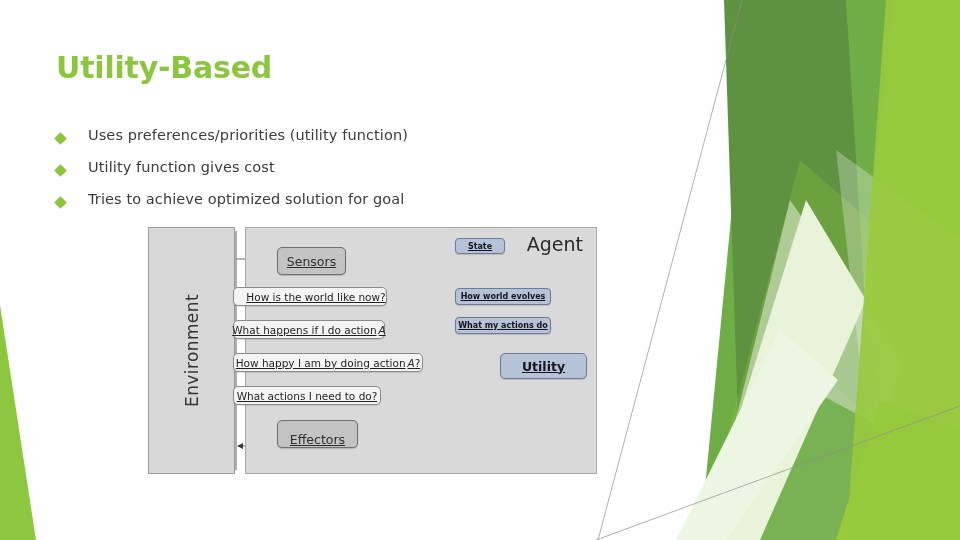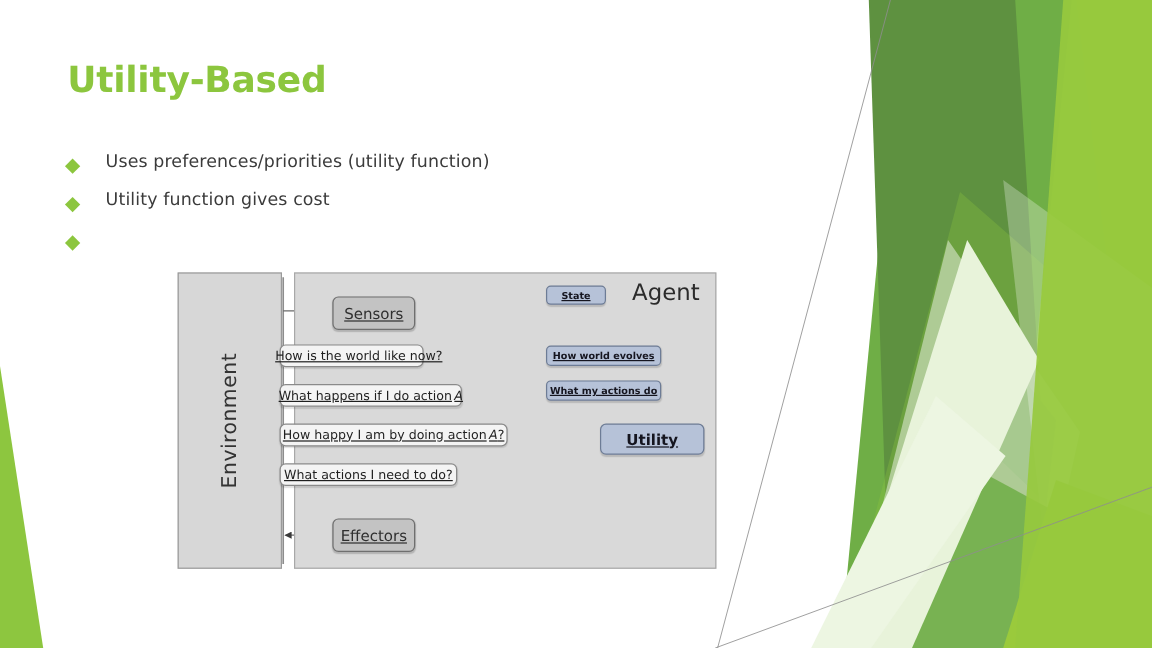--- a/index.html
+++ b/index.html
@@ -213,20 +213,21 @@
       <span class="bullet-text">Uses preferences/priorities (utility function)</span>
     </div>
 
     <div class="bullet-row">
       <span class="bullet-marker"></span>
       <span class="bullet-text">Utility function gives cost</span>
     </div>
 
     <div class="bullet-row">
       <span class="bullet-marker"></span>
+      <span class="bullet-text">Tries to achieve optimized solution for goal</span>
     </div>
 
   </div>
 
   <div id="diagram">
 
     <svg id="wires" viewBox="0 0 449 247" width="449" height="247">
       <defs>
         <marker id="ah" markerWidth="6" markerHeight="6" refX="5" refY="3" orient="auto">
           <path d="M0,0 L6,3 L0,6 z" fill="#3a3a3a"></path>
@@ -260,40 +261,40 @@
     <div id="env-panel"></div>
     <div id="env-label">Environment</div>
 
     <div id="agent-panel"></div>
     <div id="agent-label">Agent</div>
 
     <div class="node node-strong" style="left:129px; top:20px; width:69px; height:28px;">
       <span>Sensors</span>
     </div>
 
-    <div class="node node-q" style="left:85px; top:60px; width:120px; height:19px;padding-left:12px;">
+    <div class="node node-q" style="left:85px; top:60px; width:154px; height:19px;padding-left:12px;">
       <span>How is the world like now?</span>
     </div>
 
     <div class="node node-q" style="left:85px; top:93px; width:152px; height:19px;">
       <span>What happens if I do action</span>
         <span class="ital">A</span>
     </div>
 
     <div class="node node-q" style="left:85px; top:126px; width:190px; height:19px;">
       <span>How happy I am by doing action</span>
         <span class="ital">A</span>
         <span>?</span>
     </div>
 
     <div class="node node-q" style="left:85px; top:159px; width:148px; height:19px;">
       <span>What actions I need to do?</span>
     </div>
 
-    <div class="node node-strong" style="left:129px; top:205px; width:69px; height:28px;">
+    <div class="node node-strong" style="left:129px; top:193px; width:81px; height:28px;align-items:flex-end;">
       <span>Effectors</span>
     </div>
 
     <div class="node node-blue" style="left:307px; top:11px; width:50px; height:16px;">
       <span>State</span>
     </div>
 
     <div class="node node-blue" style="left:307px; top:61px; width:96px; height:17px;">
       <span>How world evolves</span>
     </div>

